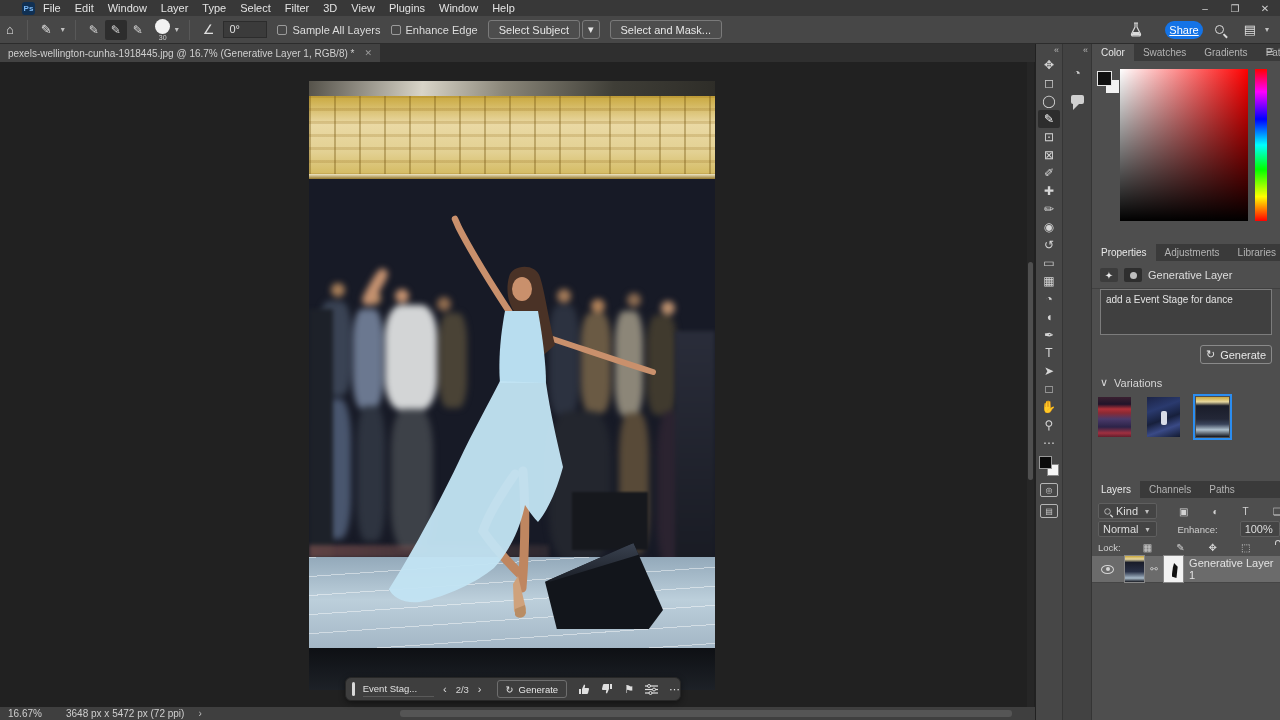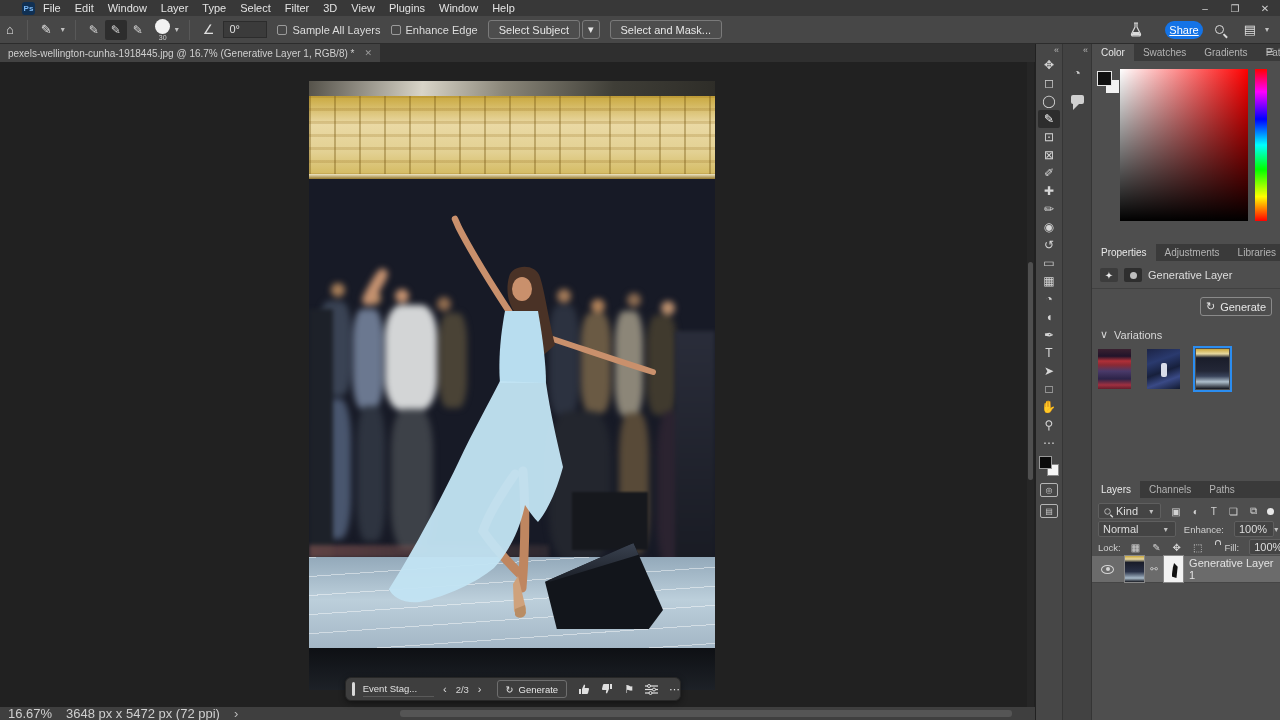--- a/index.html
+++ b/index.html
@@ -162,21 +162,21 @@
   .vthumb { width:33px; height:40px; }
   .vthumb.selected { outline:2px solid #2b8df0; outline-offset:1px; }
   #v1 { background:linear-gradient(180deg,#3a2030 0%,#21142a 18%,#b03038 30%,#8a2a34 40%,#4a3a6a 55%,#2c2348 75%,#a03040 90%,#651d2c 100%); }
   #v2 { background:linear-gradient(160deg,#1c2446 0%,#2a3a6e 30%,#17203c 55%,#3a4a86 75%,#121a30 100%); position:relative; }
   #v2::after { content:""; position:absolute; left:14px; top:14px; width:6px; height:14px;
     background:#d8dce8; border-radius:2px; }
   #v3 { background:linear-gradient(180deg,#caa83e 0%,#e6d79f 12%,#1a1d2a 22%,#232737 55%,#39435a 68%,#aebfcc 82%,#12141c 100%); }
 
   
   #layers-panel { position:absolute; left:0; top:437px; width:188px; }
-  .lrow { display:flex; align-items:center; padding:0 6px; height:18px; color:#cfcfcf; gap:8px; }
+  .lrow { display:flex; align-items:center; padding:0 6px; height:18px; color:#cfcfcf; gap:20px; }
   #kind-row { margin-top:4px; }
   .field { background:#444; border:1px solid #5f5f5f; border-radius:2px; height:16px;
     display:flex; align-items:center; padding:0 4px; gap:4px; color:#dedede; }
   #kind-field { width:64px; }
   .filter-ic { font-size:10px; color:#d2d2d2; padding:0 2px; }
   .dot-toggle { width:7px; height:7px; border-radius:50%; background:#e8e8e8; margin-left:auto; }
   #blend-field { width:92px; }
   .small { font-size:9.5px; }
   .pct-field { width:40px; margin-left:2px; justify-content:space-between; }
   .padlock { width:8px; height:7px; background:#cfcfcf; border-radius:1px; position:relative;
@@ -206,21 +206,21 @@
     align-items:center; border-bottom:1px solid #5a5a5a; }
   .tb-arrow { color:#dedede; padding:0 9px; font-size:11px; }
   #tb-counter { color:#d6d6d6; font-size:9.5px; }
   #tb-generate { display:flex; align-items:center; gap:5px; border:1px solid #6e6e6e;
     border-radius:3px; height:18px; padding:0 8px; margin-left:6px; color:#e6e6e6; font-size:9.5px; }
   .tb-ic { margin-left:11px; color:#e0e0e0; font-size:11px; display:flex; align-items:center; }
   .tb-ic svg { display:block; }
 
   
   #statusbar { position:absolute; left:0; top:707px; width:1035px; height:13px;
-    background:#3f3f3f; display:flex; align-items:center; color:#cfcfcf; font-size:13px; z-index:55; }
+    background:#3f3f3f; display:flex; align-items:center; color:#cfcfcf; font-size:10px; z-index:55; }
   #status-zoom { padding-left:8px; width:48px; }
   #status-info { padding-left:18px; }
   #status-arrow { padding-left:14px; color:#bdbdbd; }
   #h-scroll { position:absolute; left:400px; top:3px; width:612px; height:7px;
     background:#555; border-radius:3px; }
 </style>
 </head>
 <body>
 
 <div id="menubar">
@@ -412,20 +412,21 @@
         <span>Adjustments</span>
         <span>Libraries</span>
       </div>
     <div id="props-header">
       <span class="chip">✦</span>
       <span class="chip mask">
           <i></i>
         </span>
       <span>Generative Layer</span>
     </div>
+    <textarea id="prompt-box" style="">add a Event Stage for dance</textarea>
     <div id="generate-btn">
       <span>↻</span>
       <span>Generate</span>
     </div>
     <div id="variations-row">
       <span>∨</span>
       <span>Variations</span>
     </div>
     <div id="variation-thumbs">
       <div class="vthumb" id="v1"></div>

